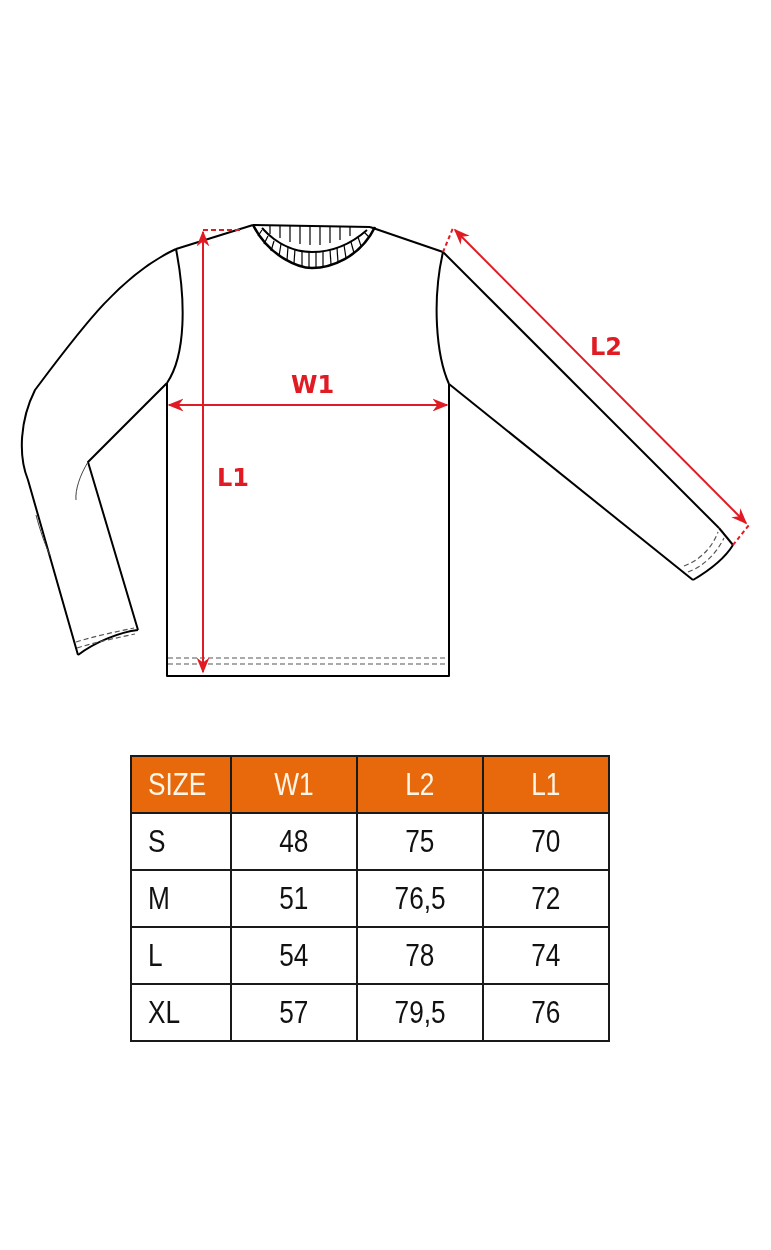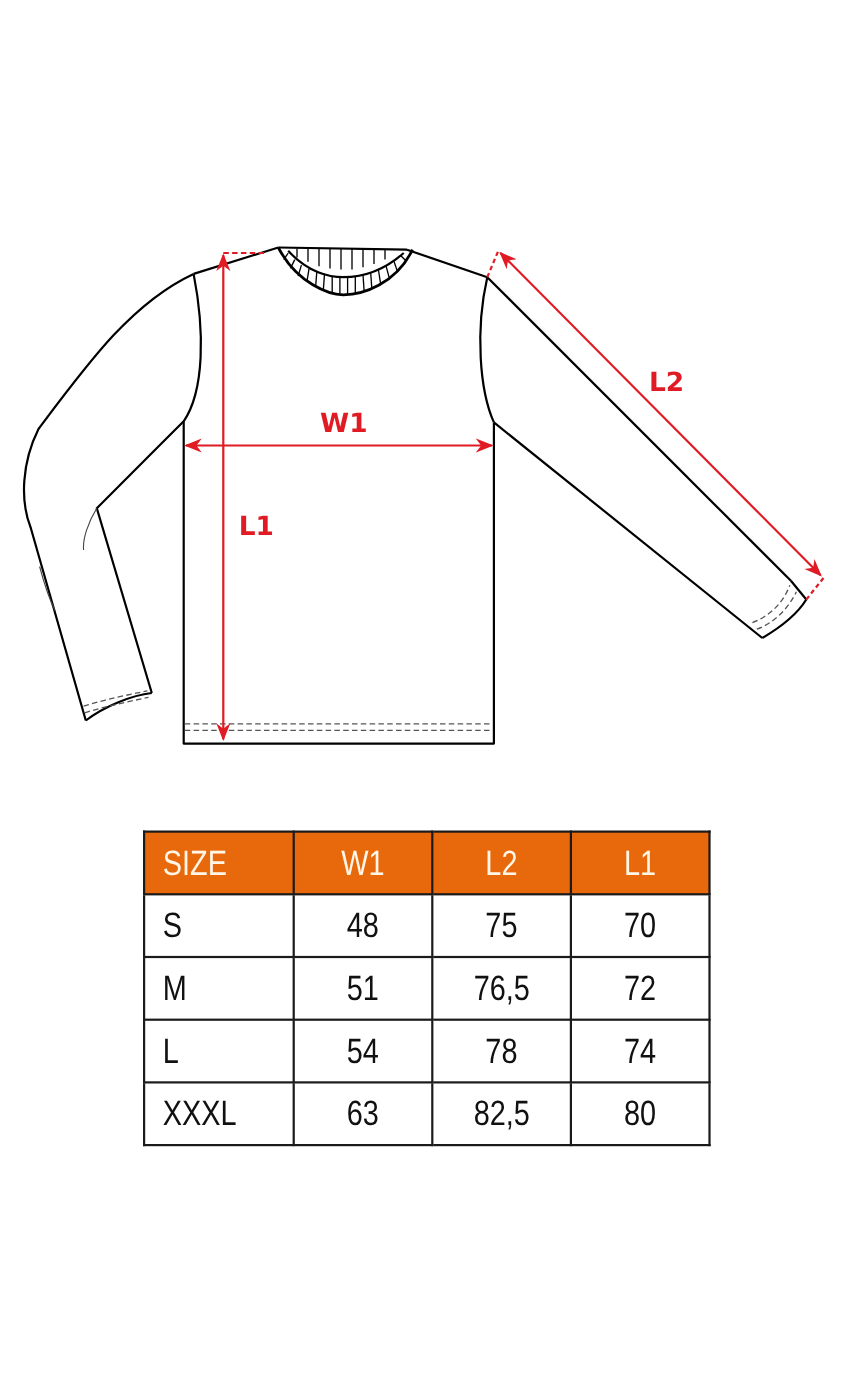--- a/index.html
+++ b/index.html
@@ -13,21 +13,21 @@
   }
   #size-table th, #size-table td {
     border:2px solid #1a1a1a;
     height:55px;
     padding:0;
     font-size:32px;
     font-weight:normal;
     transform-origin:center;
   }
   #size-table th { background:#e8690b; color:#fff6e8; }
-  #size-table .c0 { width:136px; text-align:left; padding-left:16px; box-sizing:border-box; }
+  #size-table .c0 { width:100px; text-align:left; padding-left:16px; box-sizing:border-box; }
   #size-table .c1, #size-table .c2, #size-table .c3 { width:124px; text-align:center; }
   #size-table td { color:#111; background:#fff; }
   .cond { display:inline-block; transform:scaleX(0.82); transform-origin:left center; }
   .c1 .cond, .c2 .cond, .c3 .cond { transform-origin:center center; }
 </style>
 </head>
 <body>
 
 <svg id="diagram" viewBox="0 0 771 720" xmlns="http://www.w3.org/2000/svg">
   <defs>
@@ -142,19 +142,19 @@
       <td class="c2"><span class="cond">76,5</span></td>
       <td class="c3"><span class="cond">72</span></td>
     </tr>
     <tr>
       <td class="c0"><span class="cond">L</span></td>
       <td class="c1"><span class="cond">54</span></td>
       <td class="c2"><span class="cond">78</span></td>
       <td class="c3"><span class="cond">74</span></td>
     </tr>
     <tr>
-      <td class="c0"><span class="cond">XXXL</span></td>
-      <td class="c1"><span class="cond">63</span></td>
-      <td class="c2"><span class="cond">82,5</span></td>
-      <td class="c3"><span class="cond">80</span></td>
+      <td class="c0"><span class="cond">XL</span></td>
+      <td class="c1"><span class="cond">57</span></td>
+      <td class="c2"><span class="cond">79,5</span></td>
+      <td class="c3"><span class="cond">76</span></td>
     </tr>
   </tbody>
 </table>
 
 </body></html>

